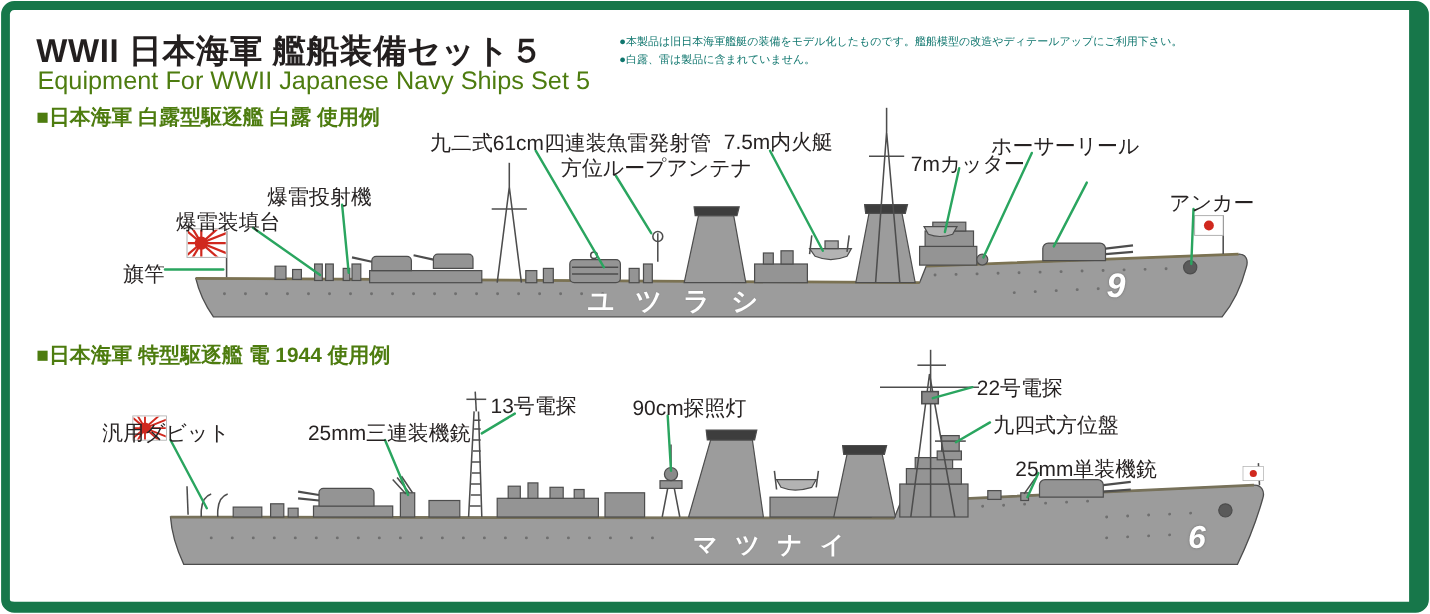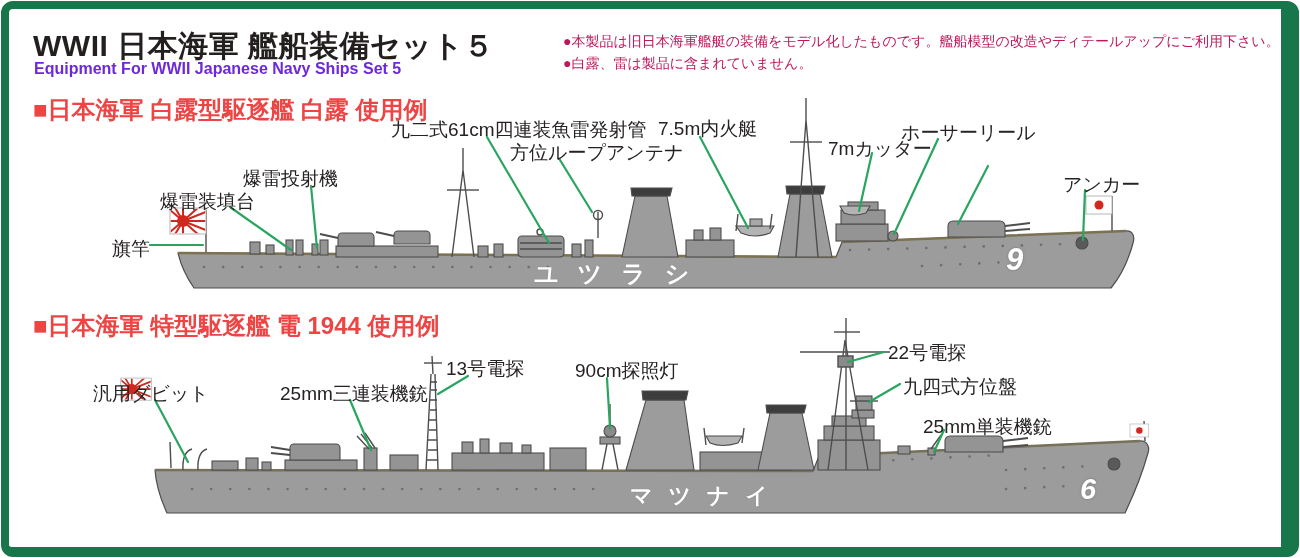--- a/index.html
+++ b/index.html
@@ -3,25 +3,25 @@
 <meta charset="utf-8">
 <style>
   html,body{margin:0;padding:0;background:#fff;}
   #page{position:relative;width:1300px;height:558px;background:#ffffff;overflow:hidden;
         font-family:"Liberation Sans",sans-serif;color:#262222;}
   .frame{position:absolute;inset:1px;border-style:solid;border-color:#17774a;
          border-width:8px 18px 10px 8px;border-radius:12px;pointer-events:none;z-index:5;}
   .scene{position:absolute;left:0;top:0;z-index:1;}
   .title{position:absolute;left:33px;top:26px;font-size:30px;font-weight:bold;
          letter-spacing:0.5px;color:#231f1f;white-space:nowrap;z-index:3;}
-  .subtitle{position:absolute;left:34px;top:60px;font-size:16px;font-weight:bold;
-            color:#6d28d9;white-space:nowrap;z-index:3;}
-  .notes{position:absolute;left:563px;top:31px;font-size:14px;line-height:1.55;
-         color:#be185d;z-index:3;white-space:nowrap;}
-  .heading{position:absolute;font-size:24px;font-weight:bold;color:#ef4444;
+  .subtitle{position:absolute;left:34px;top:60px;font-size:23px;font-weight:normal;
+            color:#4d7c0f;white-space:nowrap;z-index:3;}
+  .notes{position:absolute;left:563px;top:31px;font-size:10px;line-height:1.55;
+         color:#0f766e;z-index:3;white-space:nowrap;}
+  .heading{position:absolute;font-size:19px;font-weight:bold;color:#4d7c0f;
            white-space:nowrap;z-index:3;}
   #h1{left:33px;top:94px;} #h2{left:33px;top:310px;}
   .lbl{position:absolute;font-size:19px;font-weight:400;white-space:nowrap;z-index:3;}
   .p-s1-0{left:112px;top:236px}.p-s1-1{left:160px;top:189px}.p-s1-2{left:243px;top:166px}
   .p-s1-3{left:391px;top:117px}.p-s1-4{left:510px;top:140px}.p-s1-5{left:658px;top:116px}
   .p-s1-6{left:828px;top:136px}.p-s1-7{left:901px;top:120px}.p-s1-8{left:947px;top:145px}
   .p-s1-9{left:1063px;top:172px}
   .p-s2-0{left:93px;top:381px}.p-s2-1{left:280px;top:381px}.p-s2-2{left:446px;top:356px}
   .p-s2-3{left:575px;top:358px}.p-s2-4{left:888px;top:340px}.p-s2-5{left:903px;top:374px}
   .p-s2-6{left:923px;top:414px}

